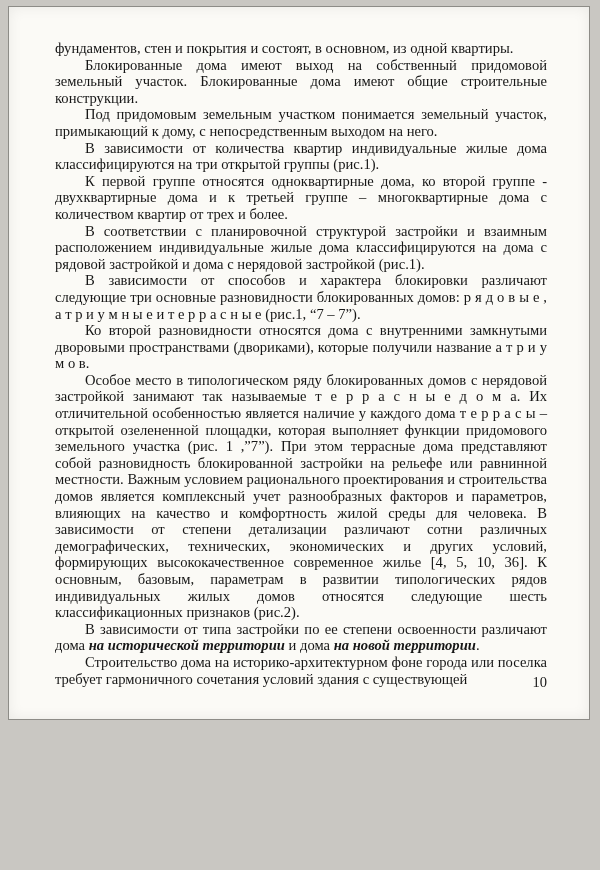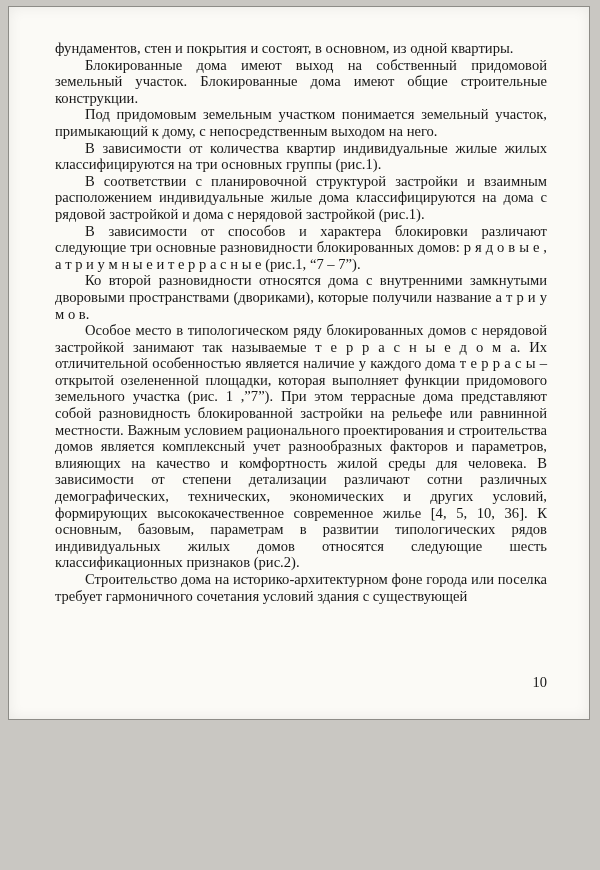--- a/index.html
+++ b/index.html
@@ -58,22 +58,24 @@
 </style>
 </head>
 <body>
 
 <div class="scan-bg">
   <div class="page">
     <div class="page-text">
         <p class="para no-indent"><span>фундаментов, стен и покрытия и состоят, в основном, из одной квартиры.</span></p>
         <p class="para"><span>Блокированные дома имеют выход на собственный придомовой земельный участок. Блокированные дома имеют общие строительные конструкции.</span></p>
         <p class="para"><span>Под придомовым земельным участком понимается земельный участок, примыкающий к дому, с непосредственным выходом на него.</span></p>
-        <p class="para"><span>В зависимости от количества квартир индивидуальные жилые жилых классифицируются на три основных группы (рис.1).</span></p>
+        <p class="para"><span>В зависимости от количества квартир индивидуальные жилые дома классифицируются на три открытой группы (рис.1).</span></p>
+        <p class="para"><span>К первой группе относятся одноквартирные дома, ко второй группе - двухквартирные дома и к третьей группе – многоквартирные дома с количеством квартир от трех и более.</span></p>
         <p class="para"><span>В соответствии с планировочной структурой застройки и взаимным расположением индивидуальные жилые дома классифицируются на дома с рядовой застройкой и дома с нерядовой застройкой (рис.1).</span></p>
         <p class="para"><span>В зависимости от способов и характера блокировки различают следующие три основные разновидности блокированных домов: р я д о в ы е ,  а т р и у м н ы е  и  т е р р а с н ы е (рис.1, “7 – 7”).</span></p>
         <p class="para"><span>Ко второй разновидности относятся дома с внутренними замкнутыми дворовыми пространствами (двориками), которые получили название а т р и у м о в.</span></p>
         <p class="para"><span>Особое место в типологическом ряду блокированных домов с нерядовой застройкой занимают так называемые т е р р а с н ы е  д о м а. Их отличительной особенностью является наличие у каждого дома т е р р а с ы – открытой озелененной площадки, которая выполняет функции придомового земельного участка (рис. 1 ,”7”). При этом террасные дома представляют собой разновидность блокированной застройки на рельефе или равнинной местности. Важным условием рационального проектирования и строительства домов является комплексный учет разнообразных факторов и параметров, влияющих на качество и комфортность жилой среды для человека. В зависимости от степени детализации различают сотни различных демографических, технических, экономических и других условий, формирующих высококачественное современное жилье [4, 5, 10, 36]. К основным, базовым, параметрам в развитии типологических рядов индивидуальных жилых домов относятся следующие шесть классификационных признаков (рис.2).</span></p>
+        <p class="para"><span>В зависимости от типа застройки по ее степени освоенности различают дома </span><span class="italic">на исторической территории</span><span> и дома </span><span class="italic">на новой территории</span><span>.</span></p>
         <p class="para"><span>Строительство дома на историко-архитектурном фоне города или поселка требует гармоничного сочетания условий здания с существующей</span></p>
       </div>
     <div class="page-number">10</div>
   </div>
 </div>
 
 </body></html>

